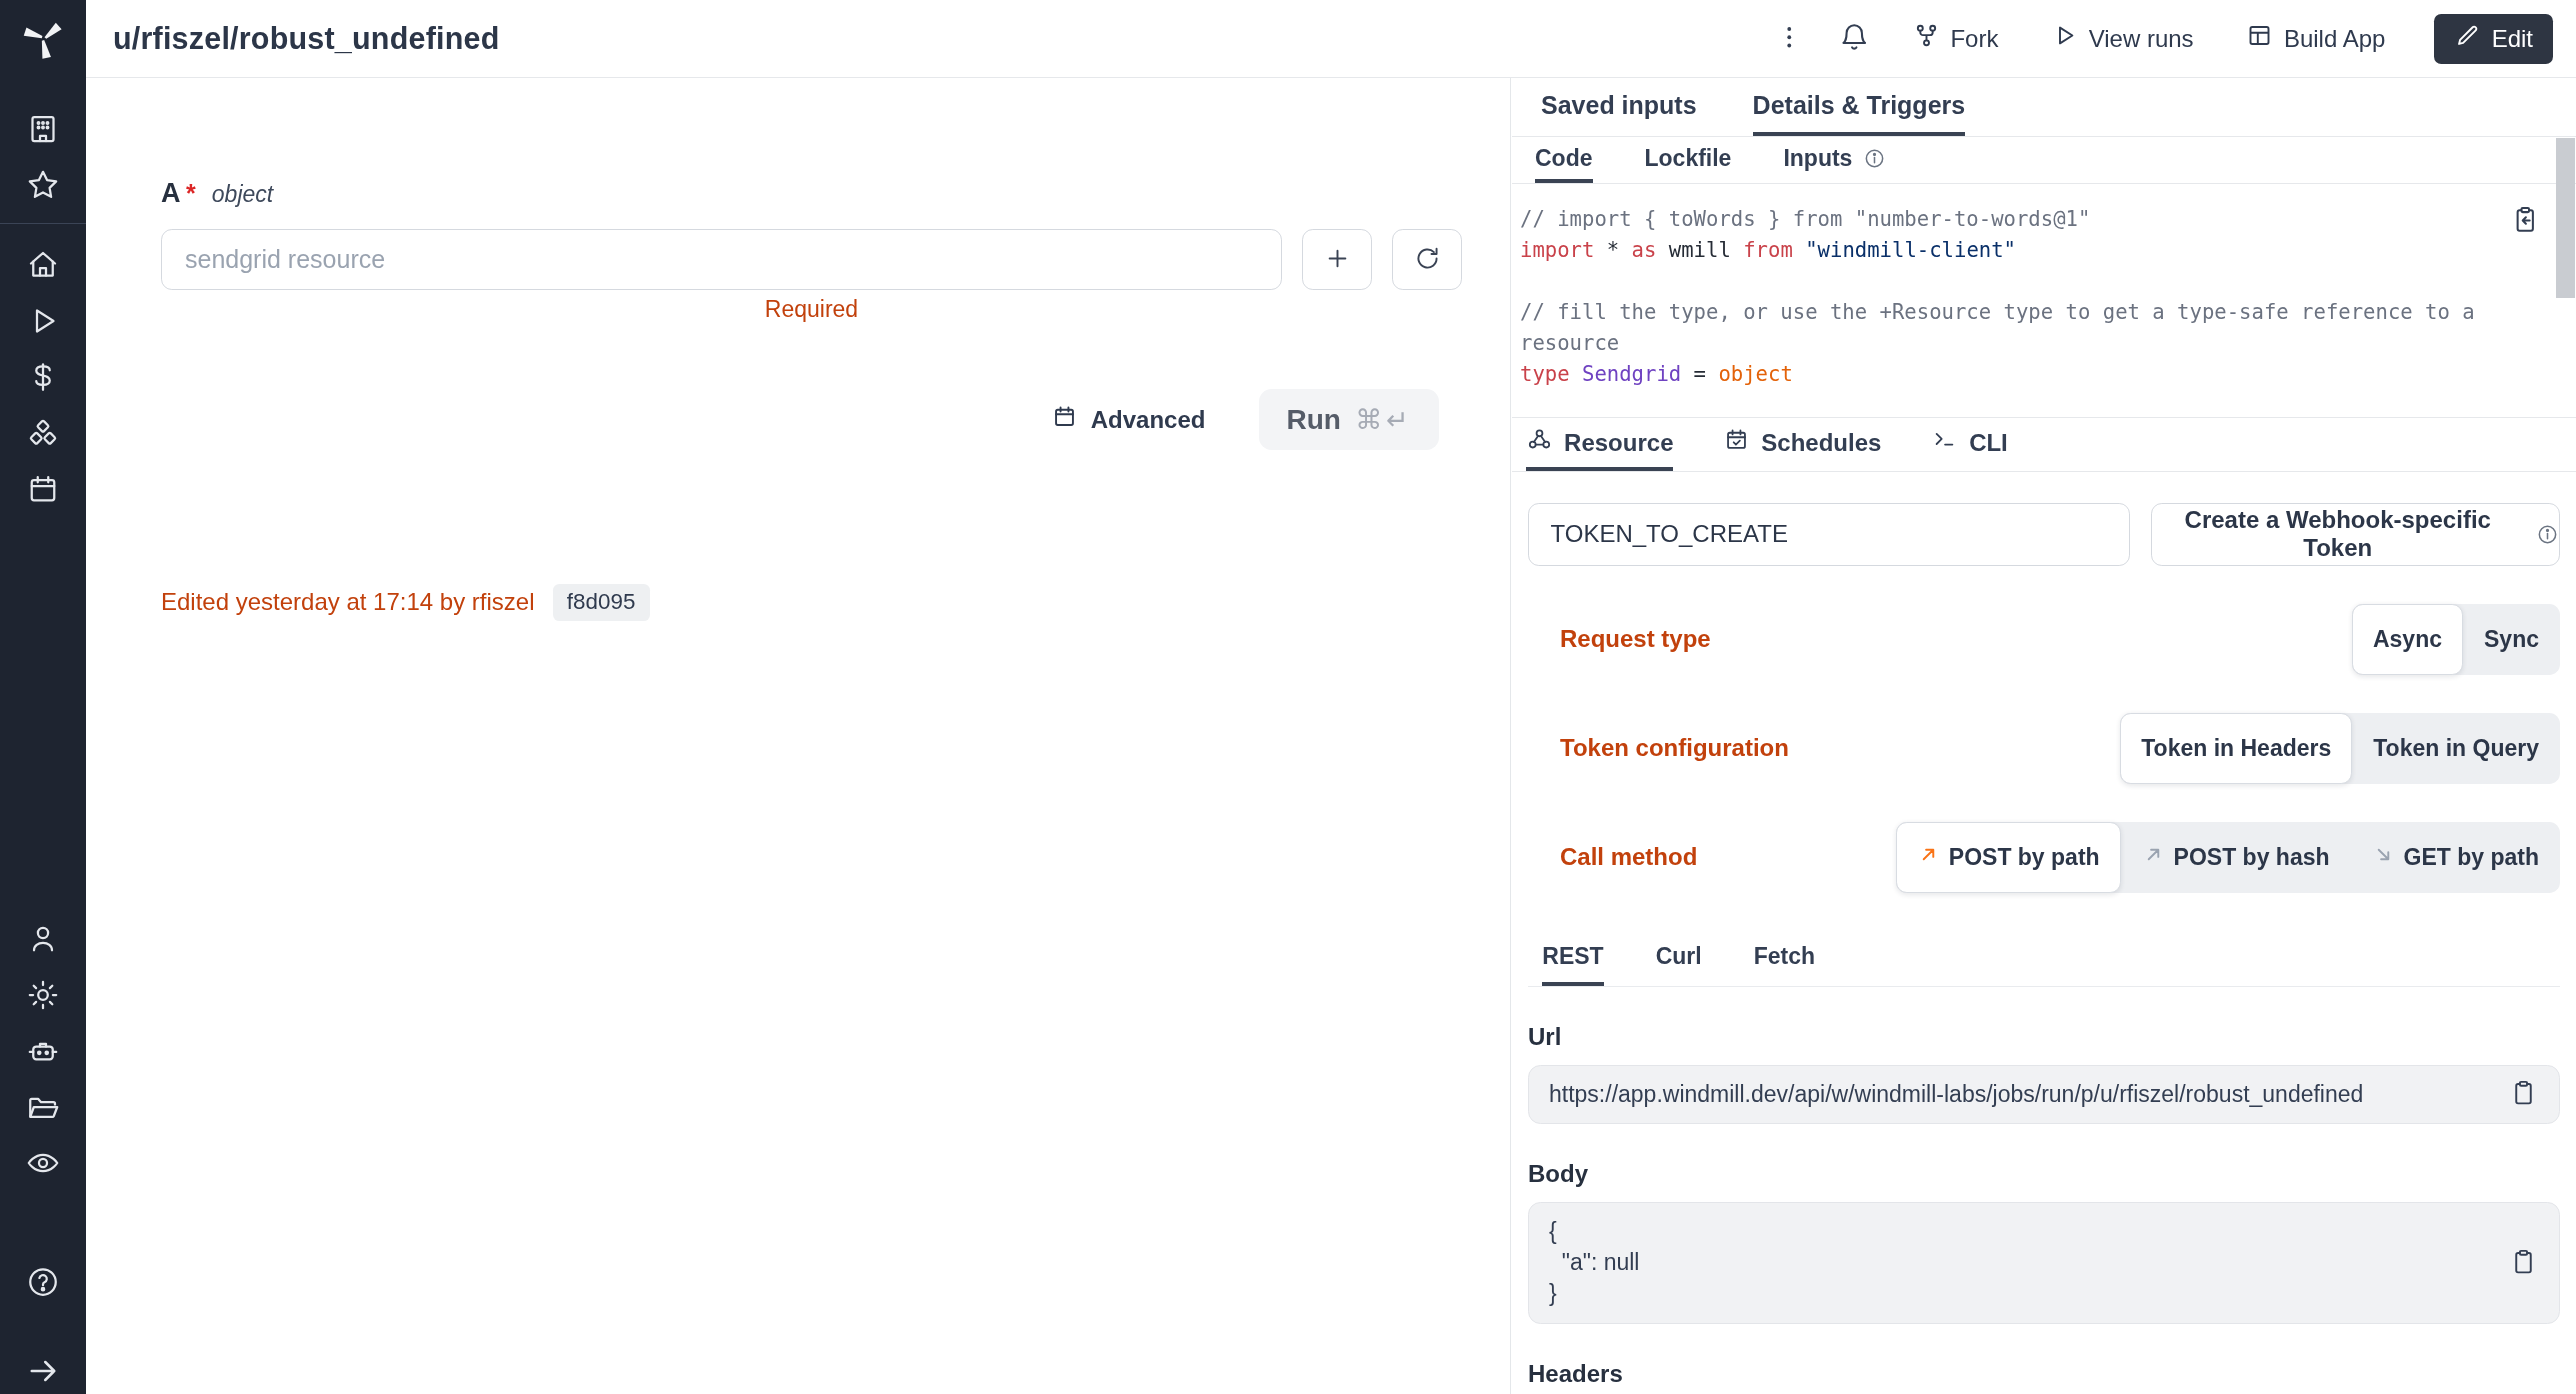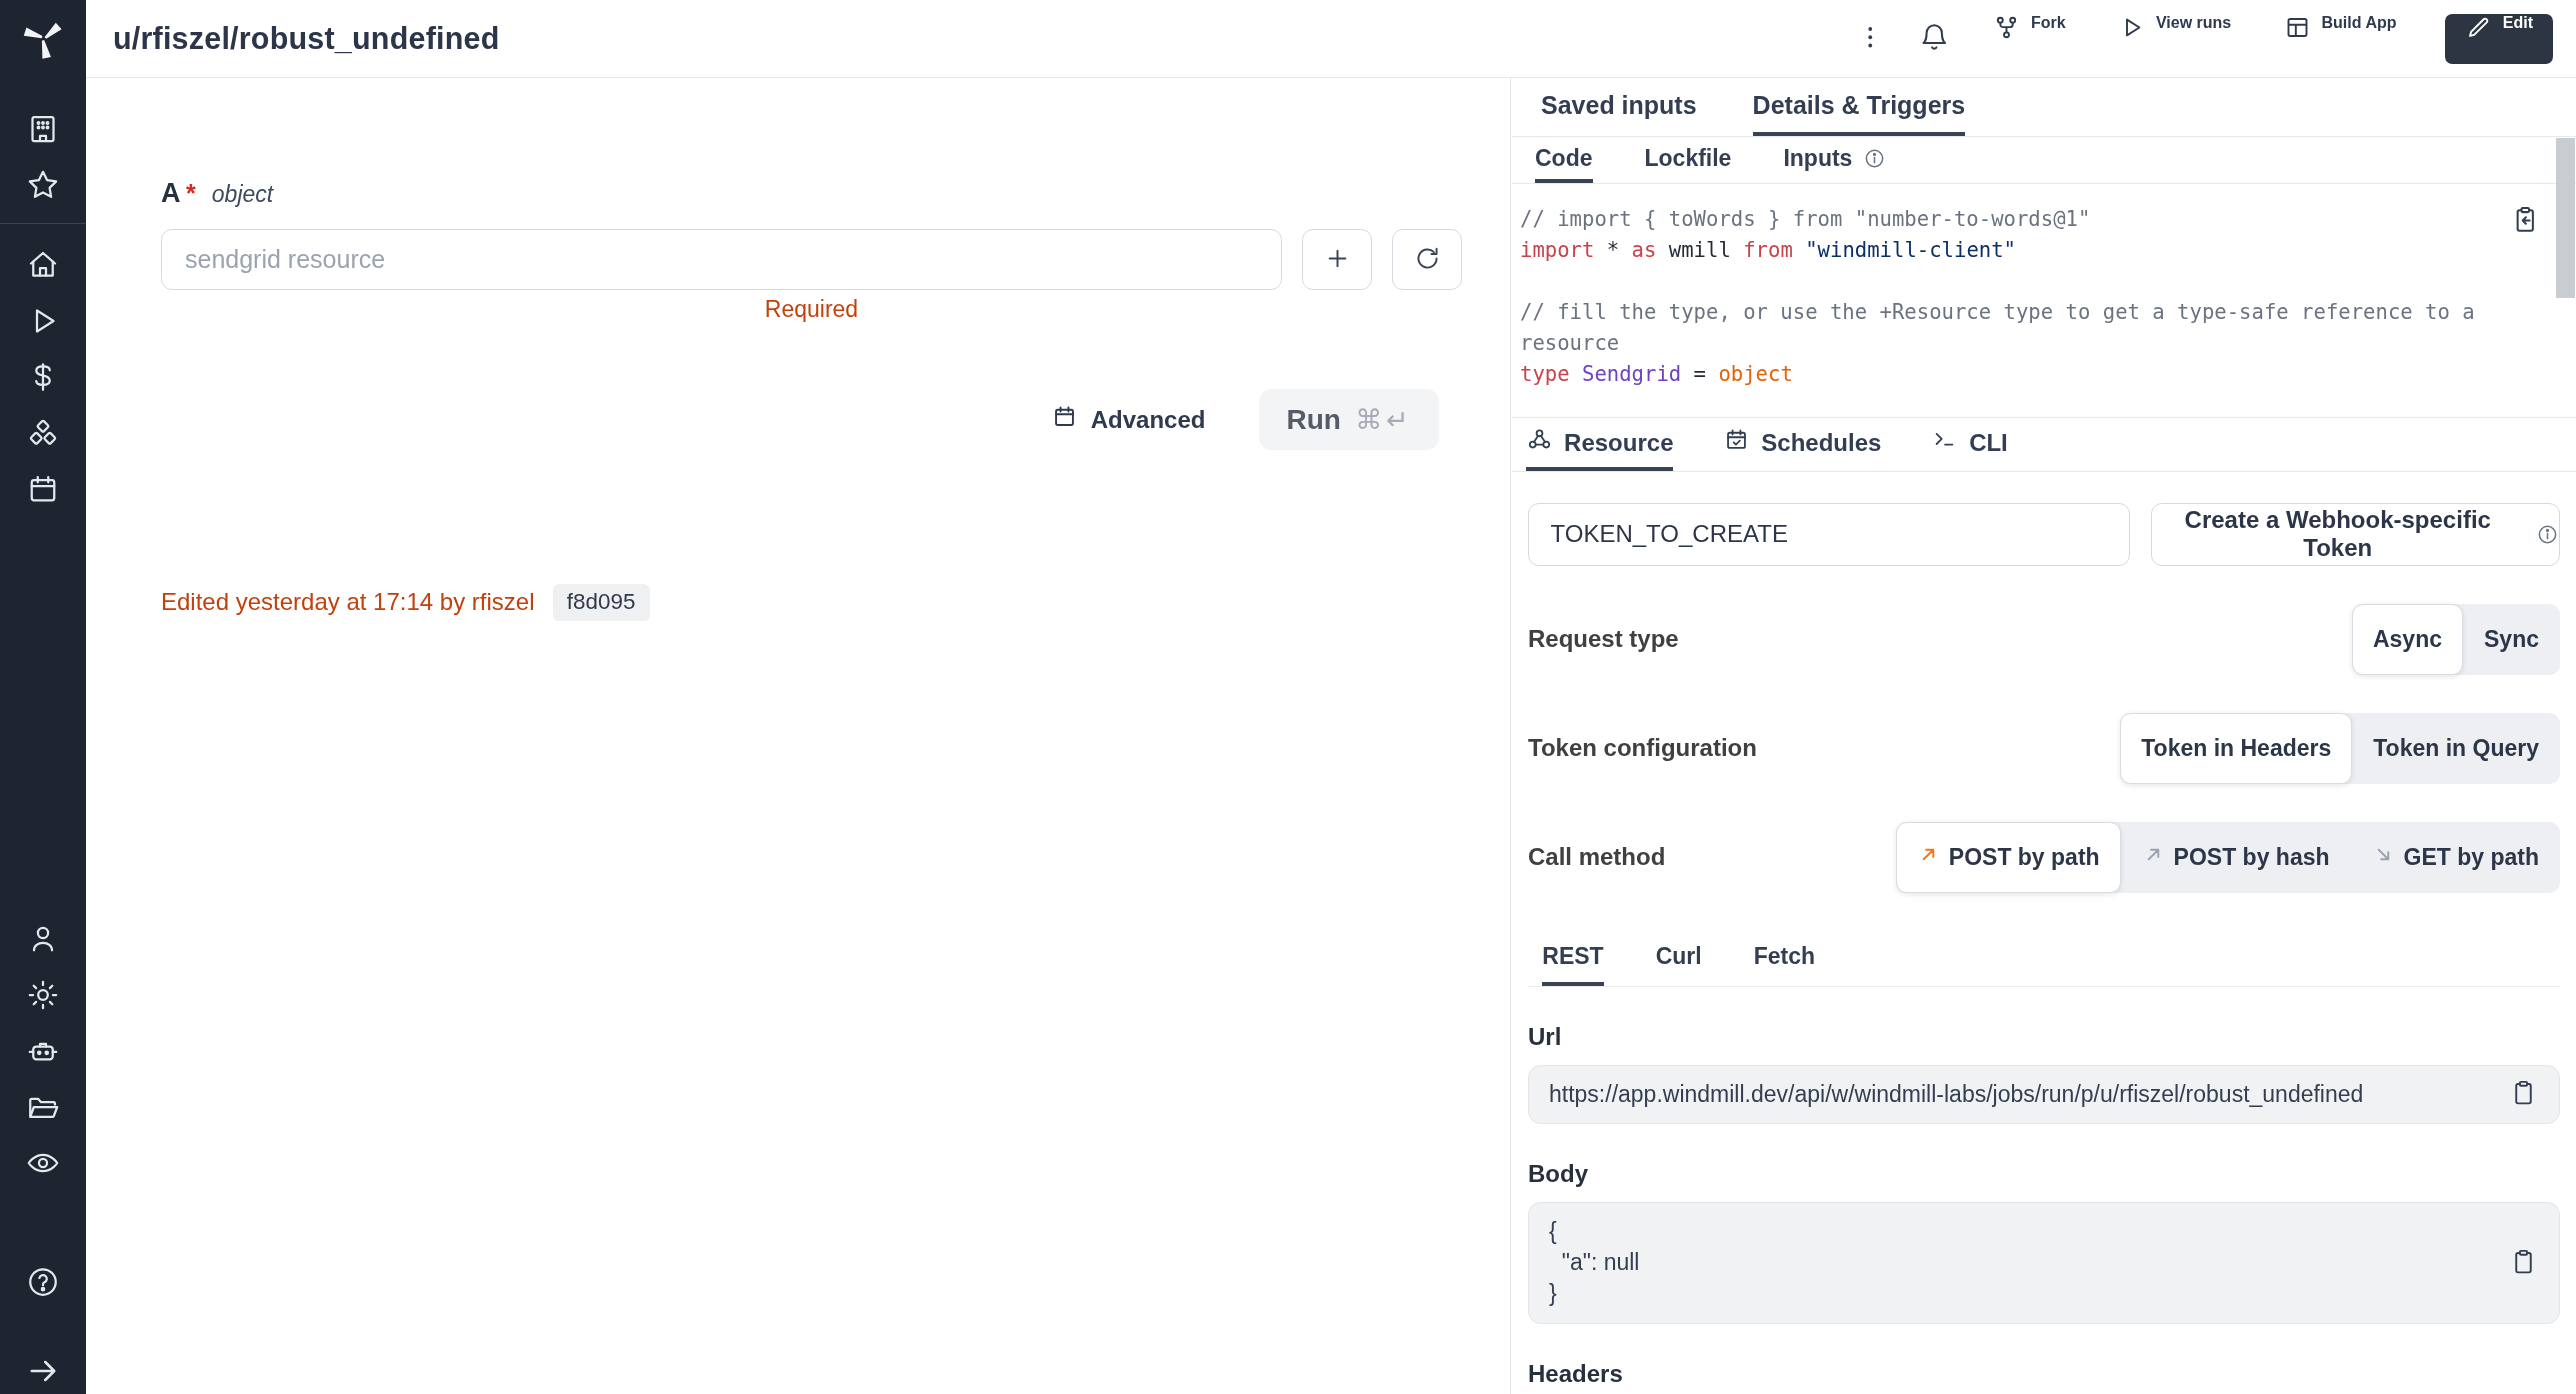--- a/index.html
+++ b/index.html
@@ -15,21 +15,21 @@
   .sg1 { margin-top:25px; }
   .sg3 { margin-top:auto; }
   .sg4 { margin-top:63px; margin-bottom:39px; }
 
   
   .topbar { position:absolute; left:86px; right:0; top:0; height:78px; background:#fff; border-bottom:0.9px solid #e6e8eb; display:flex; align-items:center; justify-content:space-between; padding:0 23px 0 27px; }
   .page-title { font-size:30.5px; font-weight:bold; color:#2c3648; letter-spacing:0.2px; }
   .topbar-actions { display:flex; align-items:center; gap:12.5px; }
   .tb-icon-btn { width:52px; height:50px; display:flex; align-items:center; justify-content:center; color:#333e52; border-radius:7.2px; cursor:pointer; background:transparent; border:none; }
   .tb-icon-btn svg { width:30.5px; height:30.5px; }
-  .tb-btn { display:flex; align-items:flex-start; gap:10.8px; font-size:16px; font-weight:700; color:#2f3a4e; background:transparent; border:none; padding:0 20px; height:50px; border-radius:7.2px; cursor:pointer; }
+  .tb-btn { display:flex; align-items:center; gap:10.8px; font-size:24px; font-weight:400; color:#2f3a4e; background:transparent; border:none; padding:0 20px; height:50px; border-radius:7.2px; cursor:pointer; }
   .tb-btn svg { width:27px; height:27px; }
   .tb-btn-dark { background:#2e3542; color:#fff; margin-left:16px; }
 
   
   .content { position:absolute; left:86px; top:78px; width:1425px; bottom:0; background:#fff; border-right:0.9px solid #e4e7ea; padding:100px 0 0 75px; }
   .field-label { display:flex; align-items:baseline; gap:5.4px; }
   .field-name { font-size:27px; font-weight:bold; color:#27303f; }
   .field-star { font-size:25px; font-weight:bold; color:#dc2626; }
   .field-type { font-size:23px; font-style:italic; color:#3f4a5c; margin-left:10.8px; }
   .input-row { display:flex; align-items:stretch; gap:20px; margin-top:20px; width:1301px; }
@@ -74,21 +74,21 @@
   .ttabs { height:54px; padding:0 0 0 14.3px; gap:50px; }
   .ttabs .tab { font-size:24px; }
   .ttabs .tab svg { width:27px; height:27px; }
 
   .panel-body { padding:0 16px; }
   .token-row { display:flex; gap:21.5px; margin-top:30.5px; }
   .token-input { flex:1; height:63px; border:0.9px solid #d5d9df; border-radius:10.8px; font-size:24px; color:#2c3648; padding:0 21.5px; outline:none; font-family:"Liberation Sans",sans-serif; }
   .create-token-btn { width:409px; height:63px; background:#fff; border:0.9px solid #d5d9df; border-radius:10.8px; display:flex; align-items:center; justify-content:center; gap:12.5px; font-size:24px; font-weight:bold; color:#2c3648; cursor:pointer; }
 
   .opt-row { display:flex; align-items:center; justify-content:space-between; margin-top:38px; }
-  .opt-label { font-size:24px; font-weight:bold; color:#404040; }
+  .opt-label { font-size:24px; font-weight:bold; color:#c2410c;margin-left:32px; }
   .seg { display:flex; background:#edeff2; border-radius:10.8px; height:71px; align-items:stretch; }
   .seg-opt { display:flex; align-items:center; justify-content:center; gap:9px; padding:0 20px; font-size:23px; font-weight:600; color:#2c3648; border-radius:10.8px; border:0.9px solid transparent; cursor:pointer; white-space:nowrap; }
   .seg-opt.active { background:#fff; border-color:#d8dce2; box-shadow:0 1.8px 5.4px rgba(20,30,50,.10); }
   .seg-opt svg { width:23px; height:23px; }
   .arrow-orange { color:#f97316; }
   .arrow-gray { color:#9aa3b0; }
 
   .stabs { height:56px; margin-top:38px; padding:0 0 0 14.3px; gap:52px; border-bottom:1.8px solid #e9ebee; }
   .stabs .tab { font-size:23px; }
 

